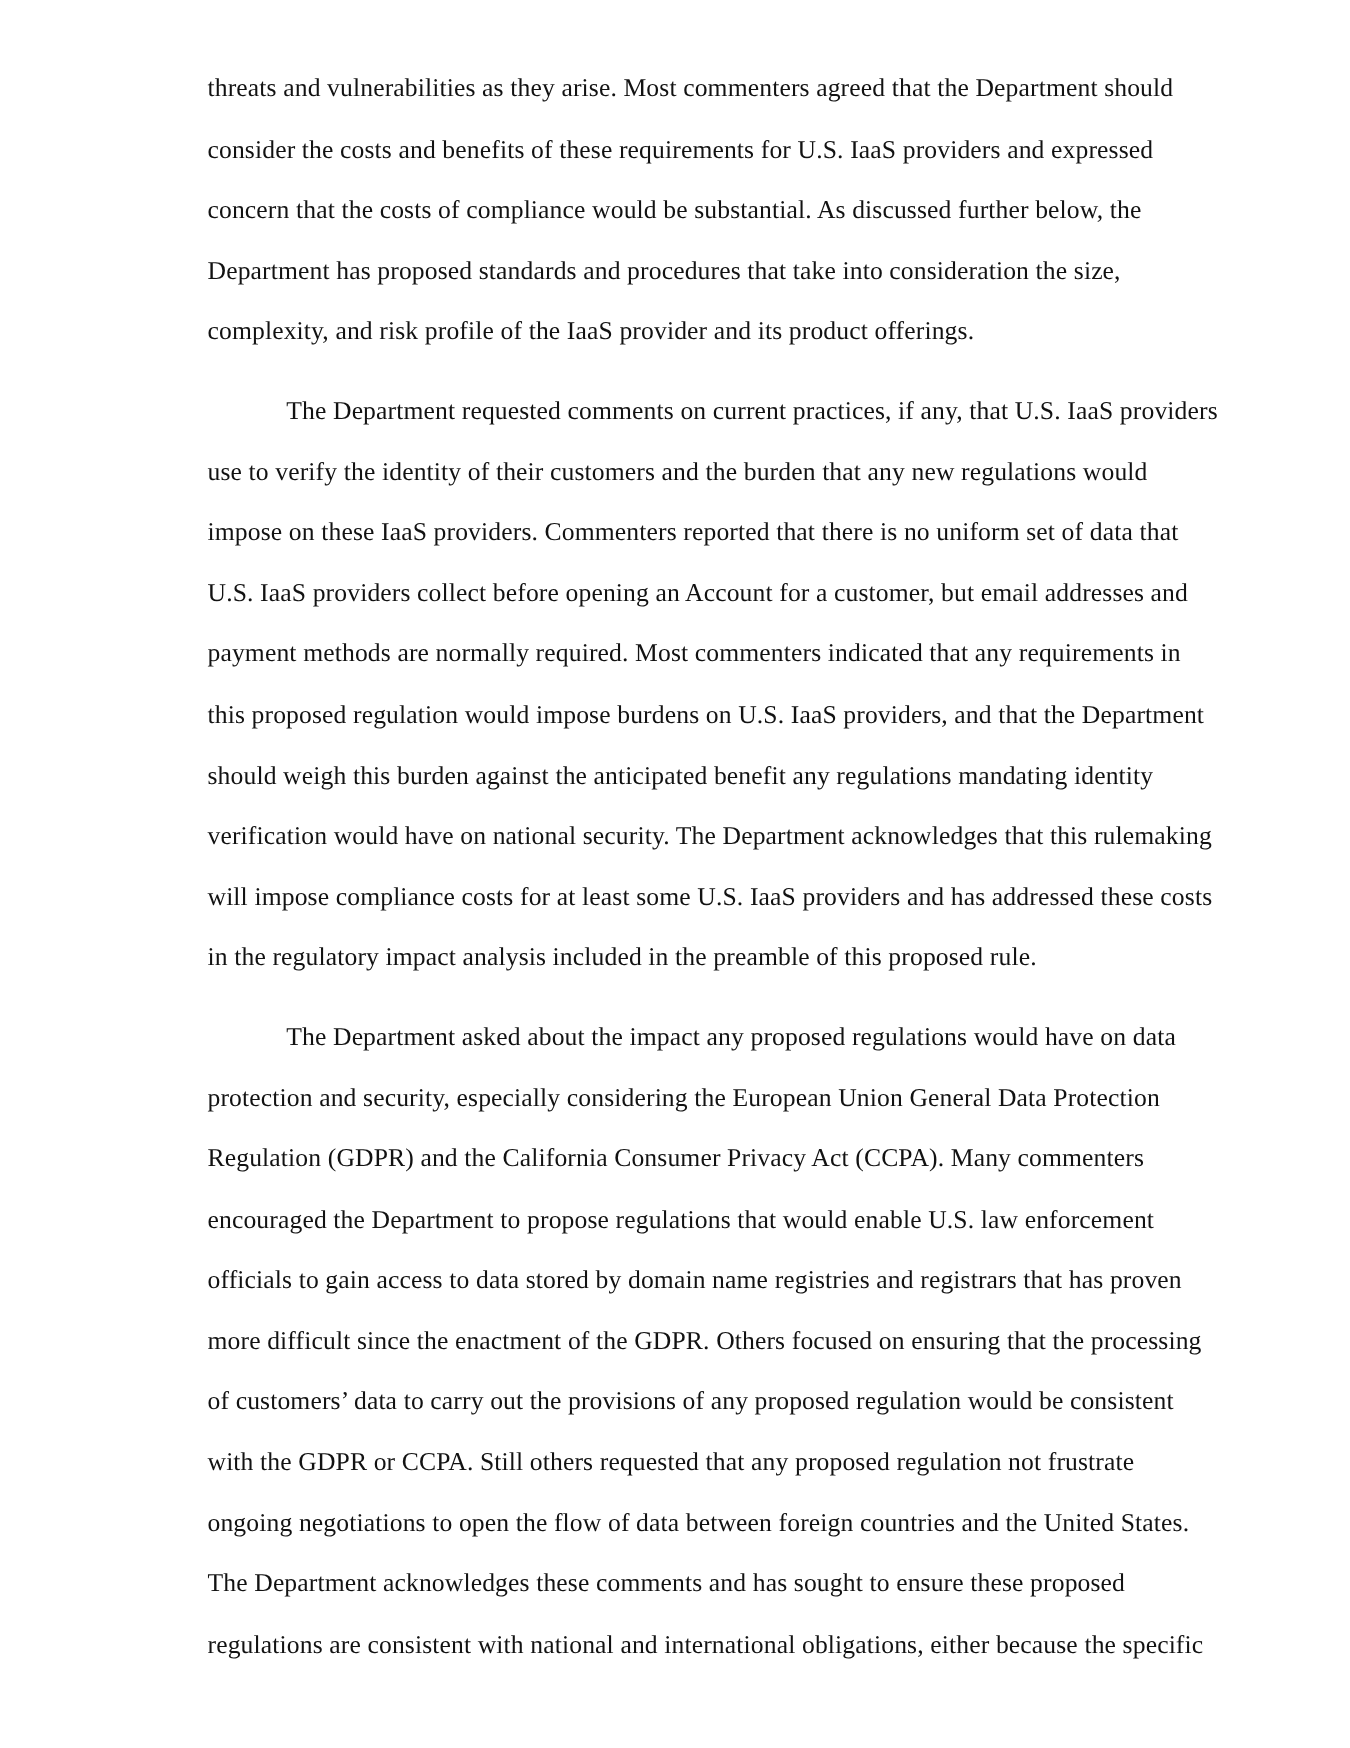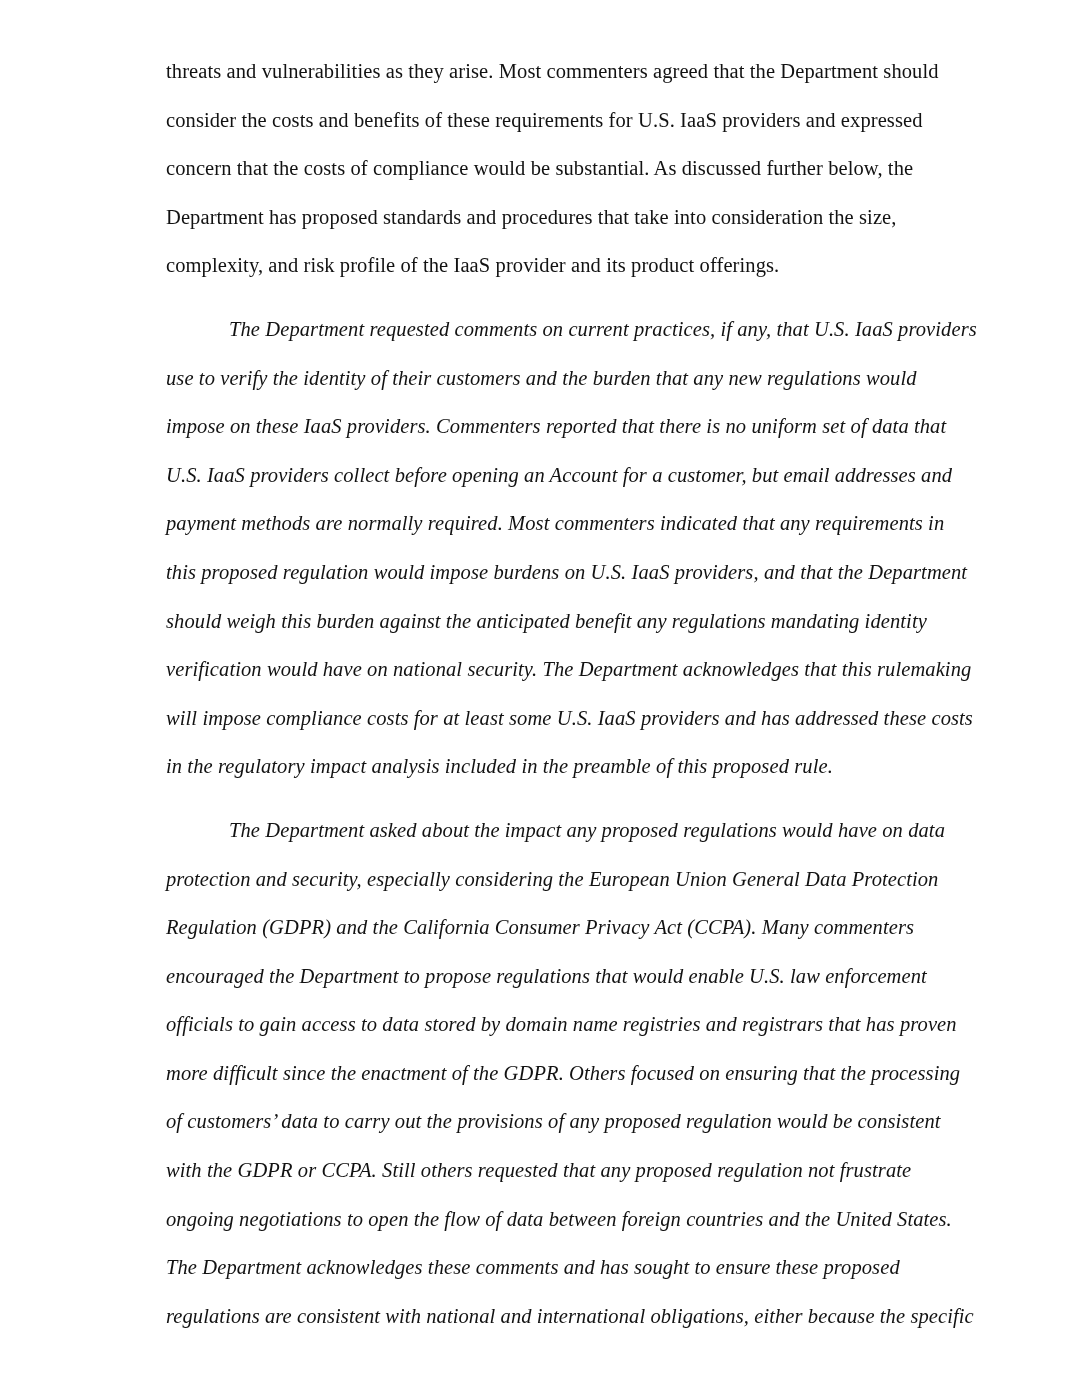--- a/index.html
+++ b/index.html
@@ -28,21 +28,20 @@
     line-height: 48.6px;
     color: #121212;
     white-space: pre;            
     letter-spacing: 0.1px;
   }
   .document-page p + p {
     margin-top: 15px;
   }
   .document-page p.indented {
     text-indent: 63px;           
-    font-style: italic;
   }
 </style>
 </head>
 <body>
 
 <div class="document-page">
   <p class="body-paragraph">threats and vulnerabilities as they arise. Most commenters agreed that the Department should
 consider the costs and benefits of these requirements for U.S. IaaS providers and expressed
 concern that the costs of compliance would be substantial. As discussed further below, the
 Department has proposed standards and procedures that take into consideration the size,

